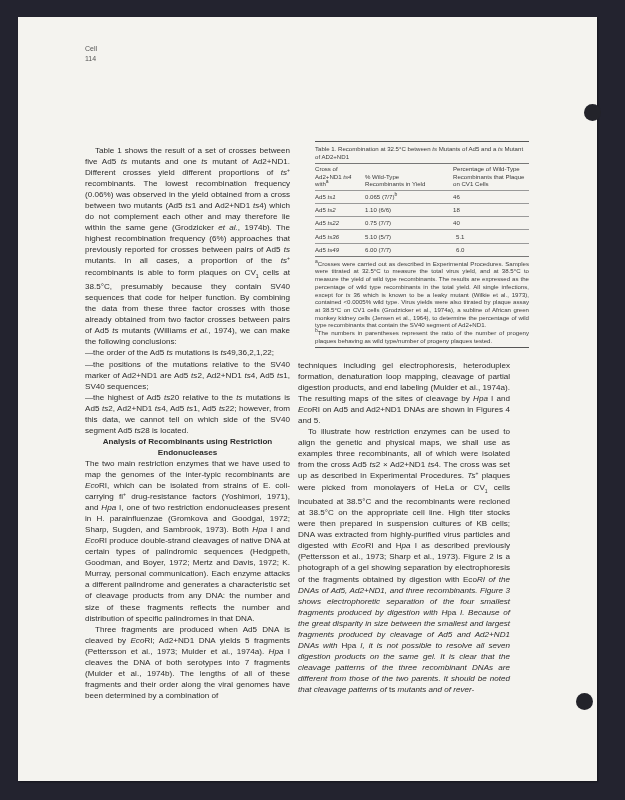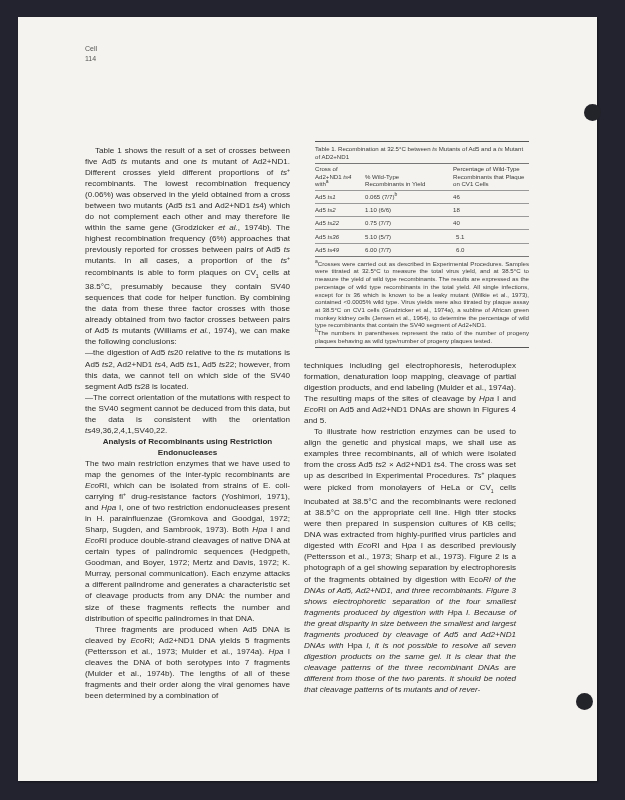--- a/index.html
+++ b/index.html
@@ -4,21 +4,21 @@
 <style>
   html, body { margin:0; padding:0; }
   body { width:625px; height:800px; background:#23232f; position:relative; overflow:hidden; font-family:"Liberation Sans", sans-serif; }
   .page { position:absolute; left:18px; top:17px; width:579px; height:764px; background:#f4f3ef; box-shadow: 1px 1px 2px rgba(0,0,0,0.4); }
   .hole { position:absolute; width:17px; height:17px; border-radius:50%; background:#23232a; }
   .hole.h1 { left:566px; top:87px; }
   .hole.h2 { left:558px; top:54px; }
   .running-head { position:absolute; left:67px; top:27px; font-size:7px; line-height:10px; color:#555; }
   .col { position:absolute; font-size:8.1px; line-height:11.05px; color:#2c2c2c; text-align:justify; }
   .col.left { left:67px; top:128px; width:205px; }
-  .col.right { left:286px; top:343px; width:212px; }
+  .col.right { left:280px; top:343px; width:212px; }
   .col p { margin:0; }
   .indent { text-indent:10px; }
   .dash-item { margin:0; }
   .sec-head { font-weight:bold; margin:13px 0 0 0; text-align:center; }
   i { font-style:italic; }
   sup { font-size:5px; vertical-align:3px; line-height:0; }
   .tablebox { position:absolute; left:297px; top:124px; width:214px; font-size:6.1px; line-height:8px; color:#3a3a3a; }
   .rule-thick { border-top:1.2px solid #555; }
   .rule-thin { border-top:0.6px solid #777; }
   .caption { padding:3px 0 2px 0; }
@@ -39,22 +39,23 @@
   <div class="hole h1"></div>
   <div class="hole h2" style="top:676px;"></div>
 
   <div class="running-head">
     <div>Cell</div>
     <div>114</div>
   </div>
 
   <div class="col left">
     <p class="indent"><span>Table 1 shows the result of a set of crosses between five Ad5 </span><i>ts</i><span> mutants and one </span><i>ts</i><span> mutant of Ad2+ND1. Different crosses yield different proportions of </span><i>ts</i><sup>+</sup><span> recombinants. The lowest recombination frequency (0.06%) was observed in the yield obtained from a cross between two mutants (Ad5 </span><i>ts</i><span>1 and Ad2+ND1 </span><i>ts</i><span>4) which do not complement each other and may therefore lie within the same gene (Grodzicker </span><i>et al.</i><span>, 1974b). The highest recombination frequency (6%) approaches that previously reported for crosses between pairs of Ad5 </span><i>ts</i><span> mutants. In all cases, a proportion of the </span><i>ts</i><sup>+</sup><span> recombinants is able to form plaques on CV</span><sub style="font-size: 5px;">1</sub><span> cells at 38.5°C, presumably because they contain SV40 sequences that code for helper function. By combining the data from these three factor crosses with those already obtained from two factor crosses between pairs of Ad5 </span><i>ts</i><span> mutants (Williams </span><i>et al.</i><span>, 1974), we can make the following conclusions:</span></p>
-    <p class="dash-item"><span>—the digestion of Ad5 </span><i>ts</i><span>20 relative to the </span><i>ts</i><span> mutations is Ad5 </span><i>ts</i><span>2, Ad2+ND1 </span><i>ts</i><span>4, Ad5 </span><i>ts</i><span>1, Ad5 </span><i>ts</i><span>22; however, from this data, we cannot tell on which side of the SV40 segment Ad5 </span><i>ts</i><span>28 is located.</span></p>
-    <p class="dash-item"><span>—The correct orientation of the mutations with respect to the SV40 segment cannot be deduced from this data, but the data is consistent with the orientation </span><i>ts</i><span>49,36,2,4,1,SV40,22.</span></p>
+    <p class="dash-item"><span>—the order of the Ad5 </span><i>ts</i><span> mutations is </span><i>ts</i><span>49,36,2,1,22;</span></p>
+    <p class="dash-item"><span>—the positions of the mutations relative to the SV40 marker of Ad2+ND1 are Ad5 </span><i>ts</i><span>2, Ad2+ND1 </span><i>ts</i><span>4, Ad5 </span><i>ts</i><span>1, SV40 sequences;</span></p>
+    <p class="dash-item"><span>—the highest of Ad5 </span><i>ts</i><span>20 relative to the </span><i>ts</i><span> mutations is Ad5 </span><i>ts</i><span>2, Ad2+ND1 </span><i>ts</i><span>4, Ad5 </span><i>ts</i><span>1, Ad5 </span><i>ts</i><span>22; however, from this data, we cannot tell on which side of the SV40 segment Ad5 </span><i>ts</i><span>28 is located.</span></p>
     <p class="sec-head">Analysis of Recombinants using Restriction Endonucleases</p>
     <p><span>The two main restriction enzymes that we have used to map the genomes of the inter-typic recombinants are </span><i>Eco</i><span>RI, which can be isolated from strains of E. coli-carrying fi</span><sup>+</sup><span> drug-resistance factors (Yoshimori, 1971), and </span><i>Hpa</i><span> I, one of two restriction endonucleases present in H. parainfluenzae (Gromkova and Goodgal, 1972; Sharp, Sugden, and Sambrook, 1973). Both </span><i>Hpa</i><span> I and </span><i>Eco</i><span>RI produce double-strand cleavages of native DNA at certain types of palindromic sequences (Hedgpeth, Goodman, and Boyer, 1972; Mertz and Davis, 1972; K. Murray, personal communication). Each enzyme attacks a different palindrome and generates a characteristic set of cleavage products from any DNA: the number and size of these fragments reflects the number and distribution of specific palindromes in that DNA.</span></p>
     <p class="indent"><span>Three fragments are produced when Ad5 DNA is cleaved by </span><i>Eco</i><span>RI; Ad2+ND1 DNA yields 5 fragments (Pettersson et al., 1973; Mulder et al., 1974a). </span><i>Hpa</i><span> I cleaves the DNA of both serotypes into 7 fragments (Mulder et al., 1974b). The lengths of all of these fragments and their order along the viral genomes have been determined by a combination of</span></p>
   </div>
 
   <div class="tablebox">
     <div class="rule-thick"></div>
     <div class="caption"><span>Table 1. Recombination at 32.5°C between </span><i>ts</i><span> Mutants of Ad5 and a </span><i>ts</i><span> Mutant of AD2+ND1</span></div>
     <table>
       <thead>

